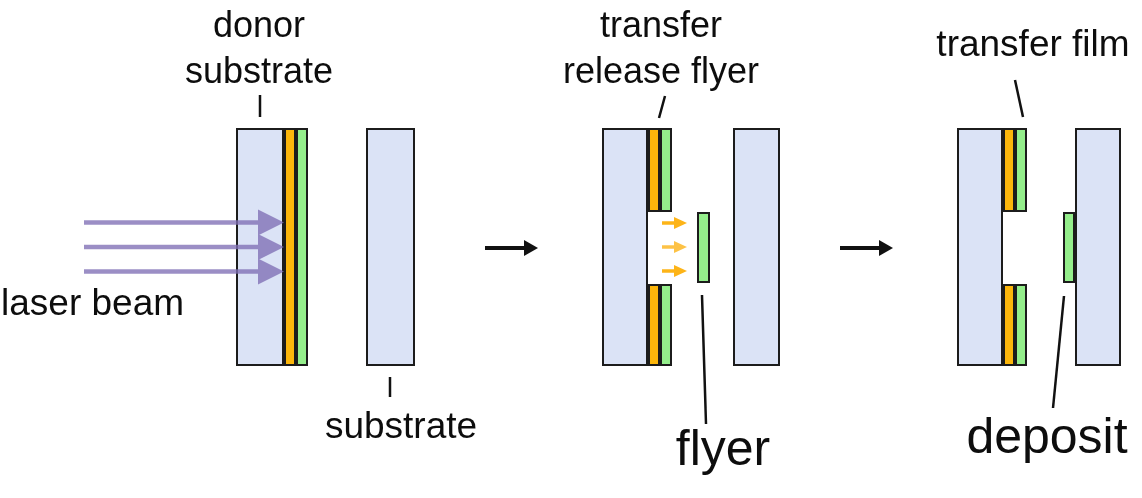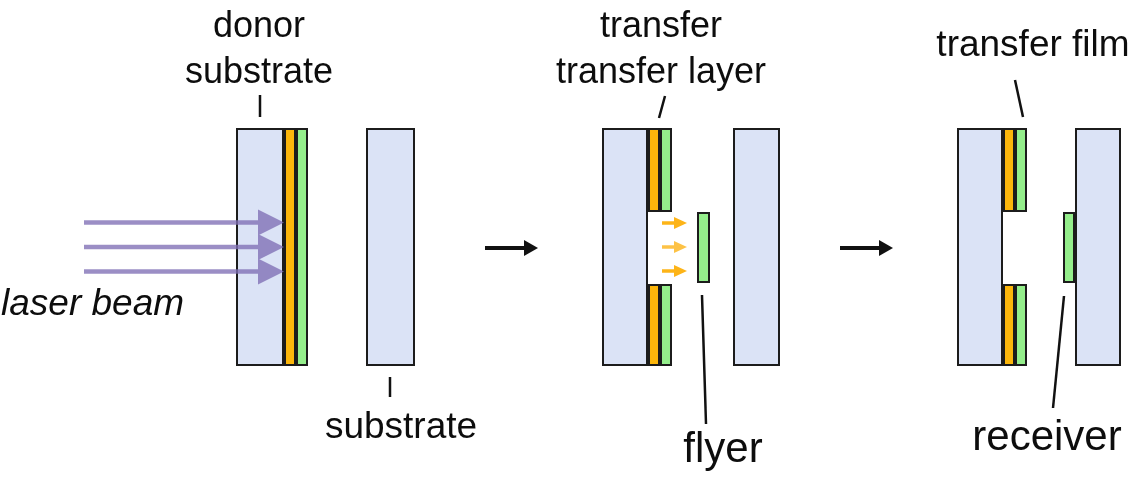--- a/index.html
+++ b/index.html
@@ -4,24 +4,24 @@
 <style>
   html,body{margin:0;padding:0;background:#ffffff;}
   #stage{
     position:relative;width:1142px;height:498px;background:#ffffff;overflow:hidden;
     font-family:"Liberation Sans",sans-serif;color:#0d0d0d;
   }
   .rect{position:absolute;border:2px solid #1c1c1c;box-sizing:border-box;}
   .label{position:absolute;text-align:center;transform:translateX(-50%);
          white-space:nowrap;font-size:36px;line-height:46px;}
   .label.single{line-height:40px;}
-  .label.left-align{transform:none;text-align:left;font-style:italic;}
+  .label.left-align{transform:none;text-align:left;}
   .lh52{line-height:52px;font-size:37px;}
   .fs37{font-size:37px;}
-  .fs38{font-size:42px;}
+  .fs38{font-size:50px;}
   svg.overlay{position:absolute;left:0;top:0;}
 </style>
 </head>
 <body>
 
 <div id="stage">
 
   <div class="rect" style="left: 236px; top: 128px; width: 48px; height: 238px; background-color: rgb(219, 227, 246);"></div>
   <div class="rect" style="left: 284px; top: 128px; width: 12px; height: 238px; background-color: rgb(252, 182, 11);"></div>
   <div class="rect" style="left: 296px; top: 128px; width: 12px; height: 238px; background-color: rgb(148, 238, 139);"></div>
@@ -100,22 +100,22 @@
   </div>
 
   <div class="label single left-align fs37" style="left:1px;top:283px">laser beam</div>
 
   <div class="label lh52" style="left:401px;top:400px">
     <div>substrate</div>
   </div>
 
   <div class="label" style="left:661px;top:2px">
     <div>transfer</div>
-    <div>transfer layer</div>
+    <div>release flyer</div>
   </div>
 
   <div class="label single fs38" style="left:723px;top:428px">flyer</div>
 
   <div class="label single fs37" style="left:1033px;top:24px">transfer film</div>
 
-  <div class="label single fs38" style="left:1047px;top:416px">receiver</div>
+  <div class="label single fs38" style="left:1047px;top:416px">deposit</div>
 
 </div>
 
 </body></html>

